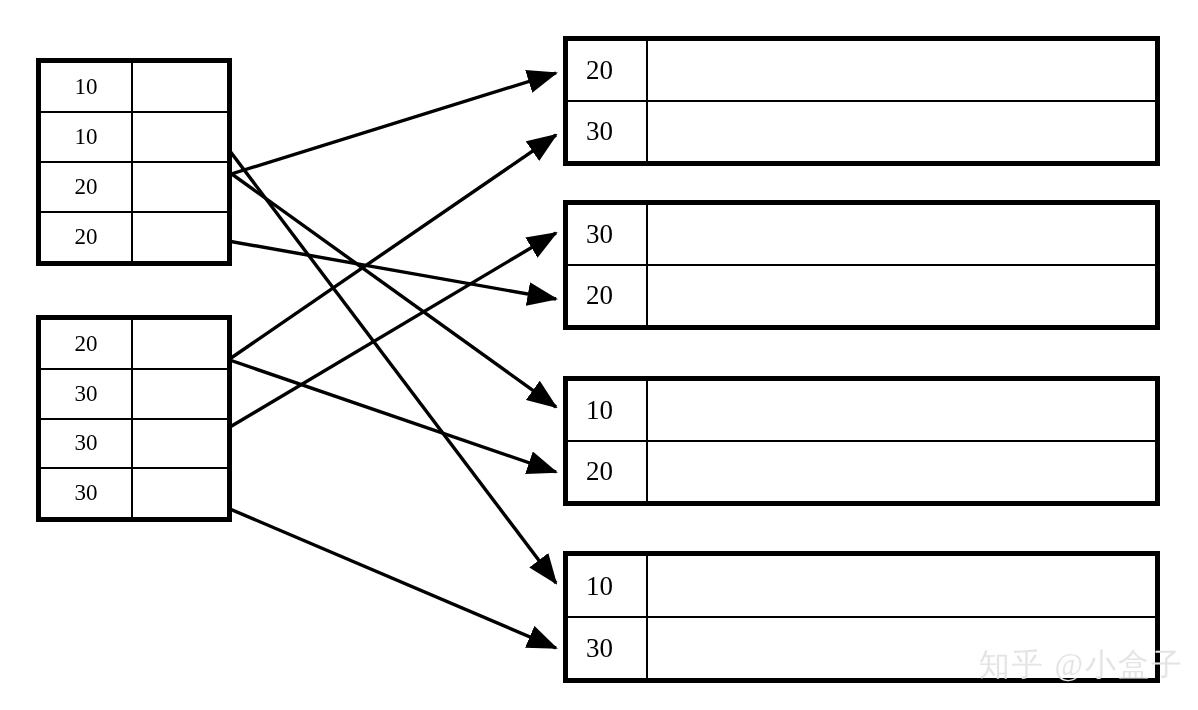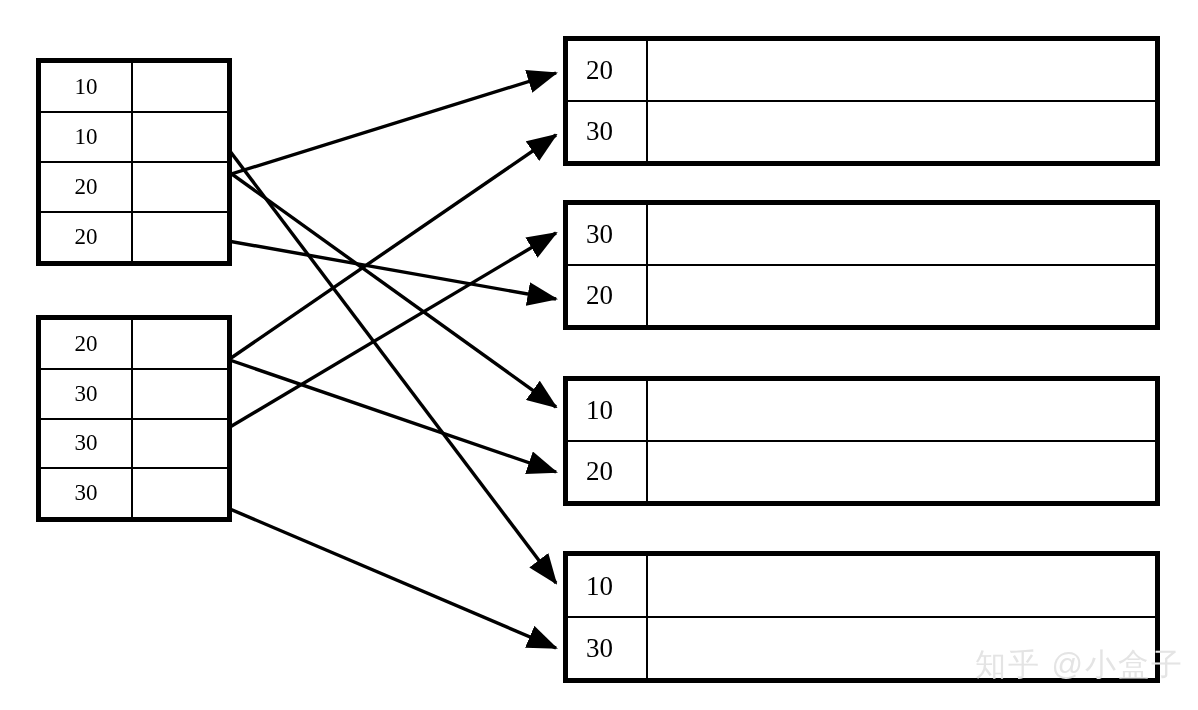--- a/index.html
+++ b/index.html
@@ -84,21 +84,21 @@
   #tbl-bkt-4 { left: 563px; top: 551px; width: 597px; height: 132px; }
 
   #watermark {
     position: absolute;
     right: 14px;
     bottom: 24px;
     z-index: 3;
     font-size: 31px;
     letter-spacing: 2px;
     color: #e4e4e4;
-    font-family: Liberation Sans, sans-serif;
+    font-family: Liberation Serif, serif;
     white-space: nowrap;
     user-select: none;
   }
 </style>
 </head>
 <body>
 
 <div id="canvas">
 
   <svg id="arrow-layer" viewBox="0 0 1198 710" xmlns="http://www.w3.org/2000/svg">

